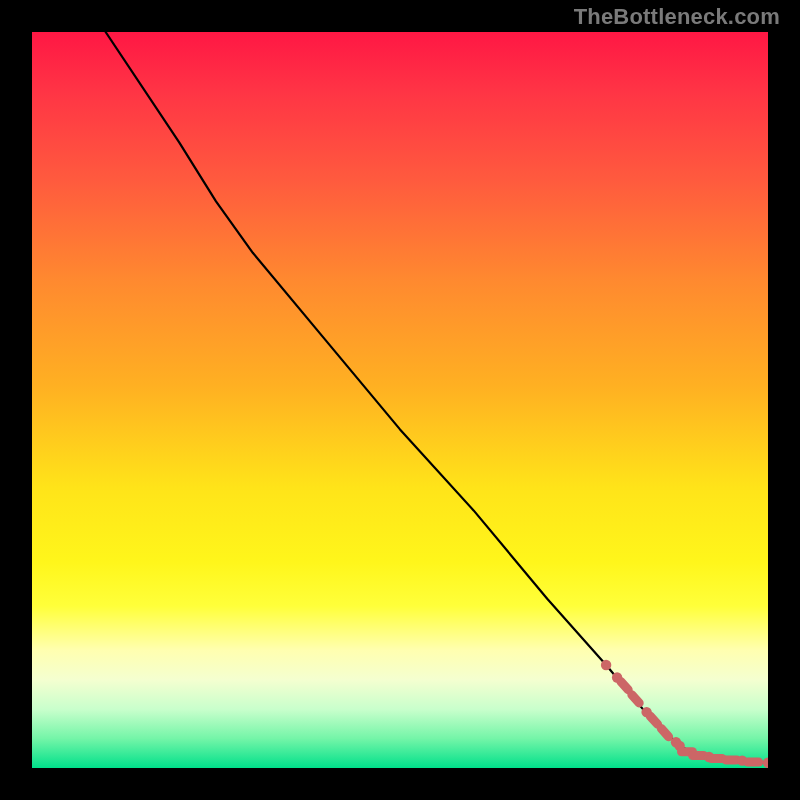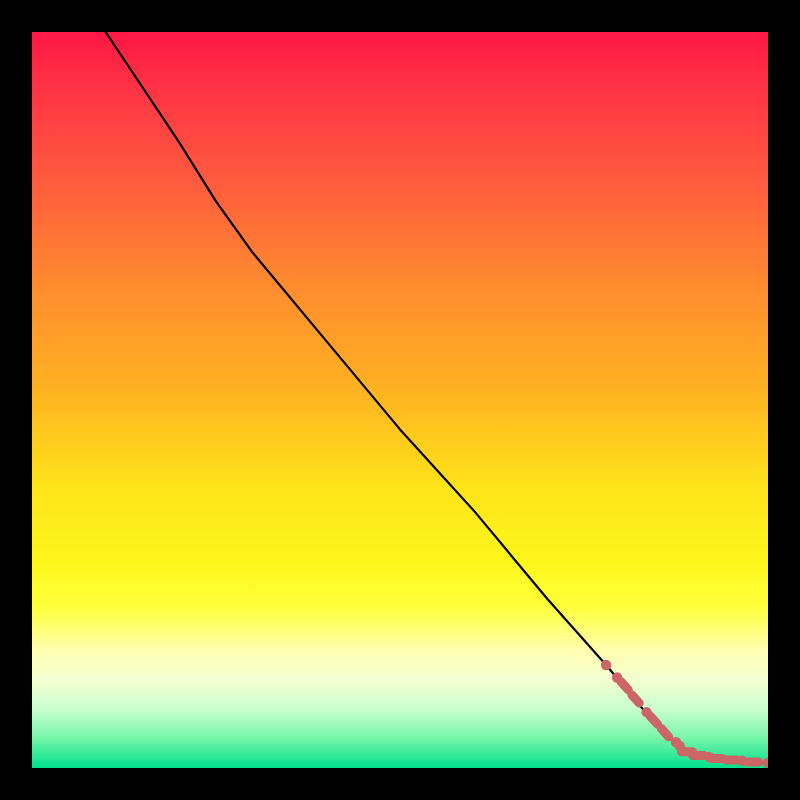--- a/index.html
+++ b/index.html
@@ -72,20 +72,21 @@
   .marker-dash {
     stroke: #CC6666;
     stroke-width: 9;
     stroke-linecap: round;
   }
 </style>
 </head>
 <body>
 
 <div class="frame">
+  <div class="watermark">TheBottleneck.com</div>
 
   <div class="plot-area">
     <svg class="overlay" viewBox="0 0 736 736">
       <path class="curve" d="M73.6 0.0 L147.2 110.4 L184.0 169.3 L220.8 220.8 L294.4 309.1 L368.0 397.4 L441.6 478.4 L515.2 566.7 L574.1 633.0 L610.9 677.1 L633.0 699.2 L647.7 713.9 L662.4 721.3 L677.1 725.0 L691.8 727.2 L706.6 728.6 L721.3 730.1 L736.0 730.8"></path>
       <g>
           <circle cx="574.1" cy="633.0" r="5.2" class="marker"></circle>
           <circle cx="585.1" cy="645.5" r="5.2" class="marker"></circle>
           <line x1="588.8" y1="649.5" x2="596.2" y2="657.7" class="marker-dash"></line>
           <line x1="599.8" y1="662.7" x2="607.2" y2="670.9" class="marker-dash"></line>
           <circle cx="614.6" cy="680.1" r="5.2" class="marker"></circle>

